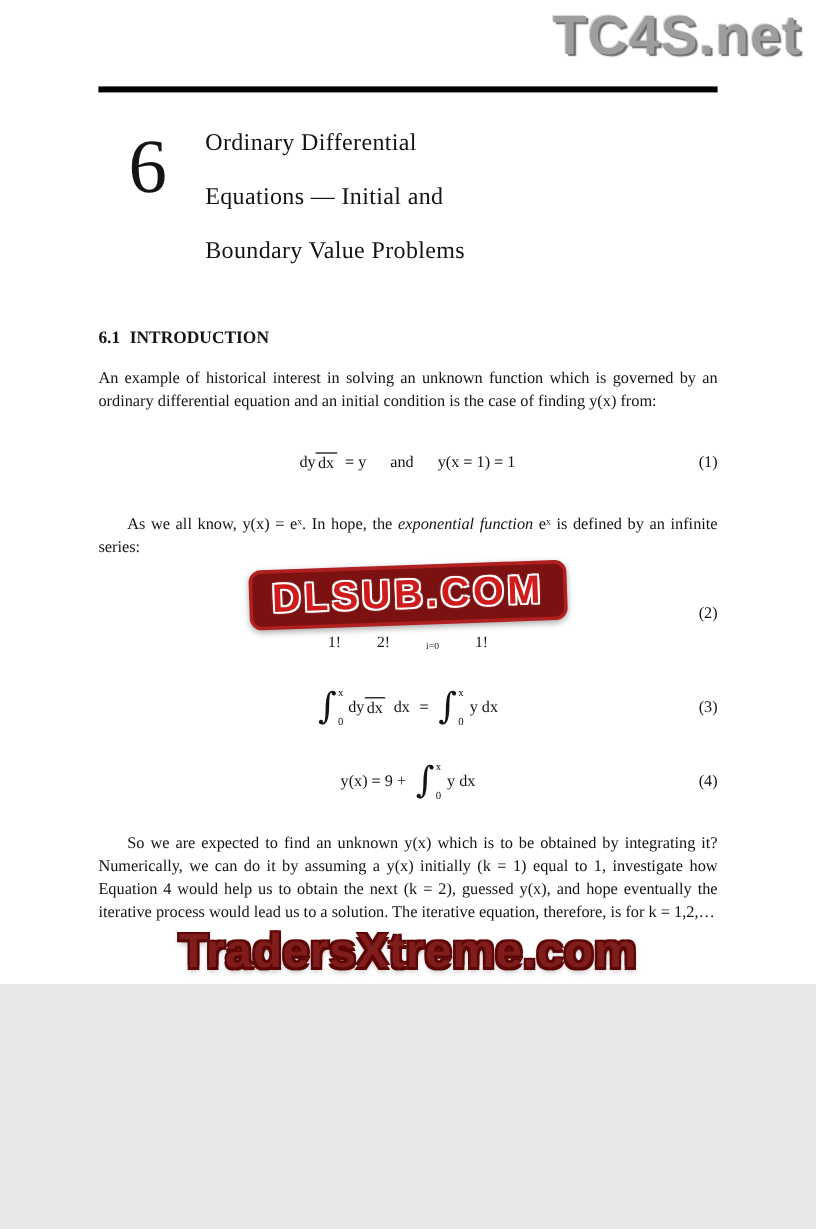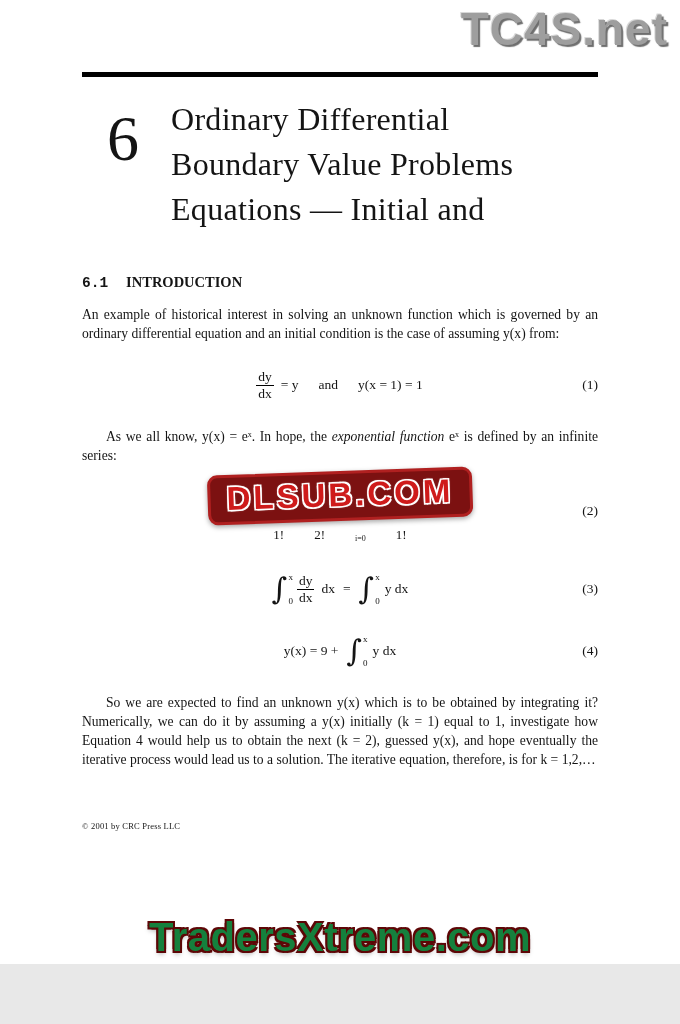--- a/index.html
+++ b/index.html
@@ -1,50 +1,50 @@
 <!DOCTYPE html>
 <html><head>
 <meta charset="utf-8">
 <style>
   html,body { margin:0; padding:0; background:#e8e8e8; }
   .page {
     position:relative;
-    width:680px; height:964px;
+    width:680px; height:820px;
     margin:0 auto;
     background:#fff;
     font-family:"Liberation Serif","DejaVu Serif",serif;
     color:#141414;
     overflow:hidden;
   }
   .content { padding:0 82px; }
 
   
   .rule { margin-top:72px; height:5px; background:#000; }
 
   
   .chapter { display:flex; margin-top:20px; }
   .chapter-number { font-size:64px; line-height:1; padding-top:10px; margin-left:25px; }
-  .chapter-title { margin-left:32px; font-size:32px; line-height:45px; letter-spacing:0.3px; }
+  .chapter-title { margin-left:32px; font-size:20px; line-height:45px; letter-spacing:0.3px; }
 
   
   .section-heading { margin-top:42px; font-size:14.5px; font-weight:bold; }
-  .section-heading .sec-num { margin-right:18px;font-family:Liberation Mono, monospace; }
+  .section-heading .sec-num { margin-right:8px; }
 
   
   .para { font-size:13.6px; line-height:19px; text-align:justify; margin:14px 0 0 0; }
   .indent { text-indent:24px; }
   .italic { font-style:italic; }
 
   
   .equation { position:relative; margin:22px 0; display:flex; justify-content:center; align-items:center; min-height:40px; font-size:13.5px; }
   .eq-label { position:absolute; right:0; top:50%; transform:translateY(-50%); font-size:13.5px; }
   .eq-gap { margin:0 16px; }
   .eq-piece { margin:0 4px; }
 
-  .frac { display:inline-flex; flex-direction:column; align-items:center; vertical-align:middle; margin:0 3px; line-height:1.15; }
+  .frac { display:inline-flex; flex-direction:row; align-items:center; vertical-align:middle; margin:0 3px; line-height:1.15; }
   .frac .den { border-top:1.2px solid #000; padding:0 2px; }
 
   .integral { display:inline-flex; align-items:center; margin:0 1px 0 4px; }
   .int-sign { font-size:30px; line-height:1; font-family:"DejaVu Serif",serif; }
   .int-limits { display:inline-flex; flex-direction:column; justify-content:space-between; height:34px; font-size:9px; margin-left:1px; }
   .lim-bot { margin-top:auto; }
 
   
   .eq2-block { position:relative; height:76px; margin:6px 0 10px 0; }
   .eq2-fragments { position:absolute; left:50%; transform:translateX(-50%); bottom:4px; display:flex; align-items:flex-end; gap:30px; font-size:13px; z-index:1; }
@@ -74,21 +74,21 @@
     font-family:"Liberation Sans","DejaVu Sans",sans-serif;
     font-weight:900; font-size:33px; letter-spacing:3px;
     color:#cf1b1b;
     text-shadow:-1.5px -1.5px 0 #fff, 1.5px -1.5px 0 #fff, -1.5px 1.5px 0 #fff, 1.5px 1.5px 0 #fff, 0 0 3px #fff;
     white-space:nowrap;
   }
   .wm-bottom {
     position:absolute; bottom:4px; left:50%; transform:translateX(-50%); z-index:6;
     font-family:"Liberation Sans","DejaVu Sans",sans-serif;
     font-weight:900; font-size:40px; letter-spacing:0.5px; white-space:nowrap;
-    color:#15803d;
+    color:#7f1d1d;
     text-shadow:-2px -2px 0 #5d0606, 2px -2px 0 #5d0606, -2px 2px 0 #5d0606, 2px 2px 0 #5d0606, 0 3px 5px rgba(0,0,0,0.35);
   }
 
   
   .footer { margin-top:52px; font-size:8.5px; letter-spacing:0.2px; }
 </style>
 </head>
 <body>
 
 <div class="page">
@@ -96,30 +96,30 @@
   <div class="wm-top">TC4S.net</div>
 
   <div class="content">
 
     <div class="rule"></div>
 
     <div class="chapter">
       <div class="chapter-number">6</div>
       <div class="chapter-title">
         <div>Ordinary Differential</div>
+        <div>Equations — Initial and</div>
         <div>Boundary Value Problems</div>
-        <div>Equations — Initial and</div>
       </div>
     </div>
 
     <div class="section-heading">
       <span class="sec-num">6.1</span><span>INTRODUCTION</span>
     </div>
 
-    <p class="para">An example of historical interest in solving an unknown function which is governed by an ordinary differential equation and an initial condition is the case of assuming y(x) from:</p>
+    <p class="para">An example of historical interest in solving an unknown function which is governed by an ordinary differential equation and an initial condition is the case of finding y(x) from:</p>
 
     <div class="equation">
       <span class="frac">
         <span class="num">dy</span>
         <span class="den">dx</span>
       </span>
       <span class="eq-piece">= y</span>
       <span class="eq-gap">and</span>
       <span class="eq-piece">y(x = 1) = 1</span>
       <span class="eq-label">(1)</span>

